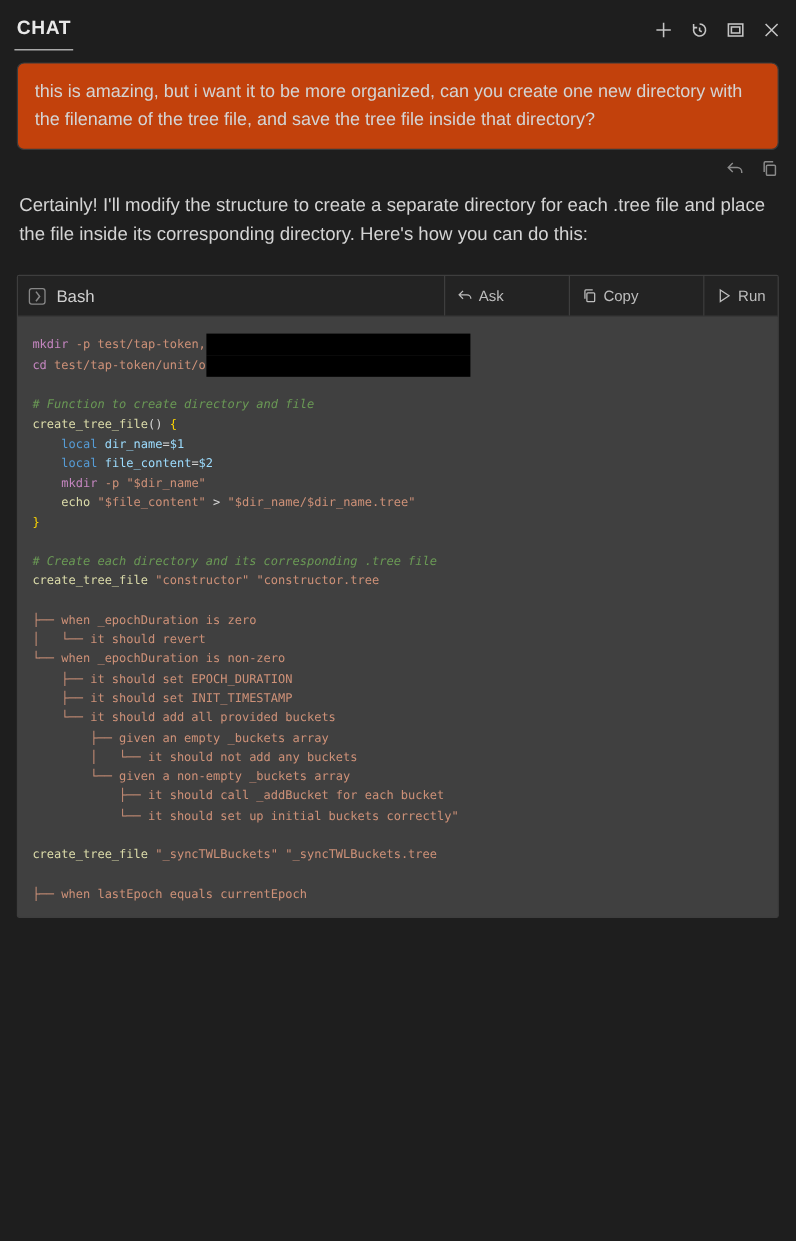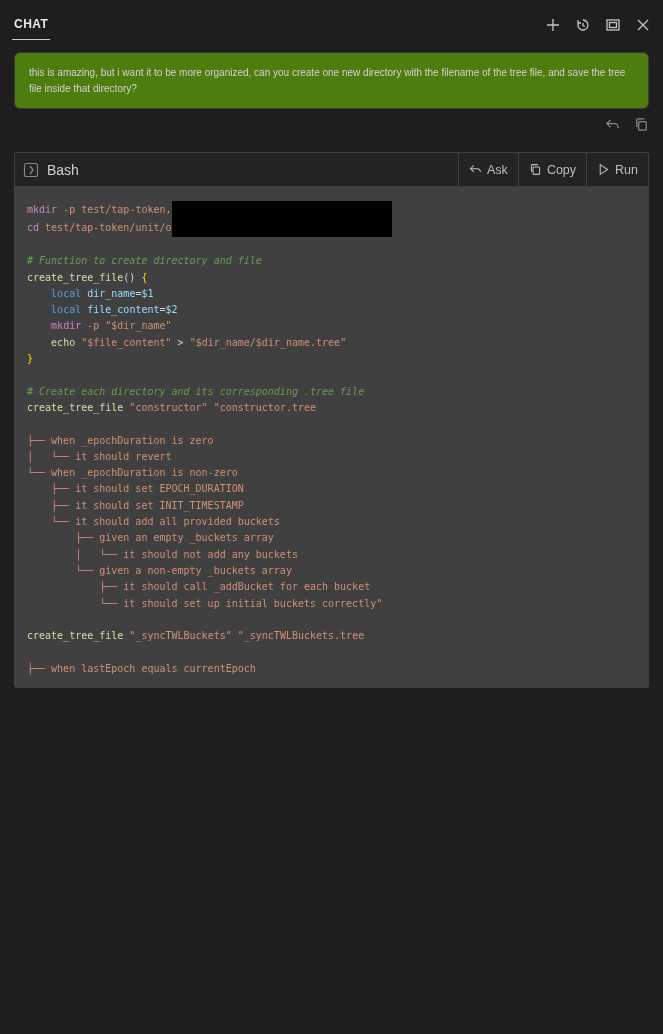--- a/index.html
+++ b/index.html
@@ -13,44 +13,44 @@
     font-size: 13px;
   }
   .header {
     display: flex;
     align-items: center;
     justify-content: space-between;
     padding: 8px 12px 0 12px;
     height: 42px;
   }
   .tab {
-    font-size: 12px;
+    font-size: 16px;
     font-weight: 600;
     letter-spacing: 0.5px;
     color: #e8e8e8;
     padding: 6px 2px 8px 2px;
     border-bottom: 1px solid #cccccc;
   }
   .header-icons {
     display: flex;
     gap: 14px;
     align-items: center;
     color: #c5c5c5;
   }
   .header-icons svg { width: 16px; height: 16px; display:block; }
   .icon-btn { cursor: pointer; display:flex; align-items:center; justify-content:center; }
   .content {
     padding: 10px 14px;
   }
   .user-msg {
-    background: #4d7c0f;
+    background: #c2410c;
     border: 1px solid #3a3a3a;
     border-radius: 6px;
     padding: 12px 14px;
-    font-size: 10px;
+    font-size: 15px;
     line-height: 1.55;
     color: #d4d4d4;
   }
   .msg-actions {
     display: flex;
     justify-content: flex-end;
     gap: 14px;
     margin-top: 8px;
     color: #8a8a8a;
   }
@@ -81,20 +81,21 @@
     display: flex;
     align-items: center;
     gap: 8px;
     color: #d0d0d0;
     font-size: 14px;
   }
   .code-lang svg { width:16px; height:16px; }
   .code-actions {
     display: flex;
     height: 100%;
+    gap: 44px;
   }
   .code-action {
     display: flex;
     align-items: center;
     gap: 5px;
     padding: 0 10px;
     border-left: 1px solid #3e3e3e;
     color: #bdbdbd;
     font-size: 12.5px;
     cursor: pointer;
@@ -170,20 +171,21 @@
         </svg>
     </span>
     <span class="icon-btn">
       <svg viewBox="0 0 16 16" fill="none" stroke="currentColor" stroke-width="1.3">
           <rect x="5" y="5" width="8" height="9" rx="1"></rect>
           <path d="M3 11V3a1 1 0 0 1 1-1h7"></path>
         </svg>
     </span>
   </div>
 
+  <div class="assistant-msg">Certainly! I'll modify the structure to create a separate directory for each .tree file and place the file inside its corresponding directory. Here's how you can do this:</div>
 
   <div class="code-block">
     <div class="code-header">
       <div class="code-lang">
         <svg viewBox="0 0 16 16">
             <rect x="1.5" y="1.5" width="13" height="13" rx="2" fill="none" stroke="#888" stroke-width="1.1"></rect>
             <path d="M7 4l3 4-3 4" fill="none" stroke="#888" stroke-width="1.3"></path>
           </svg>
         <span>Bash</span>
       </div>

